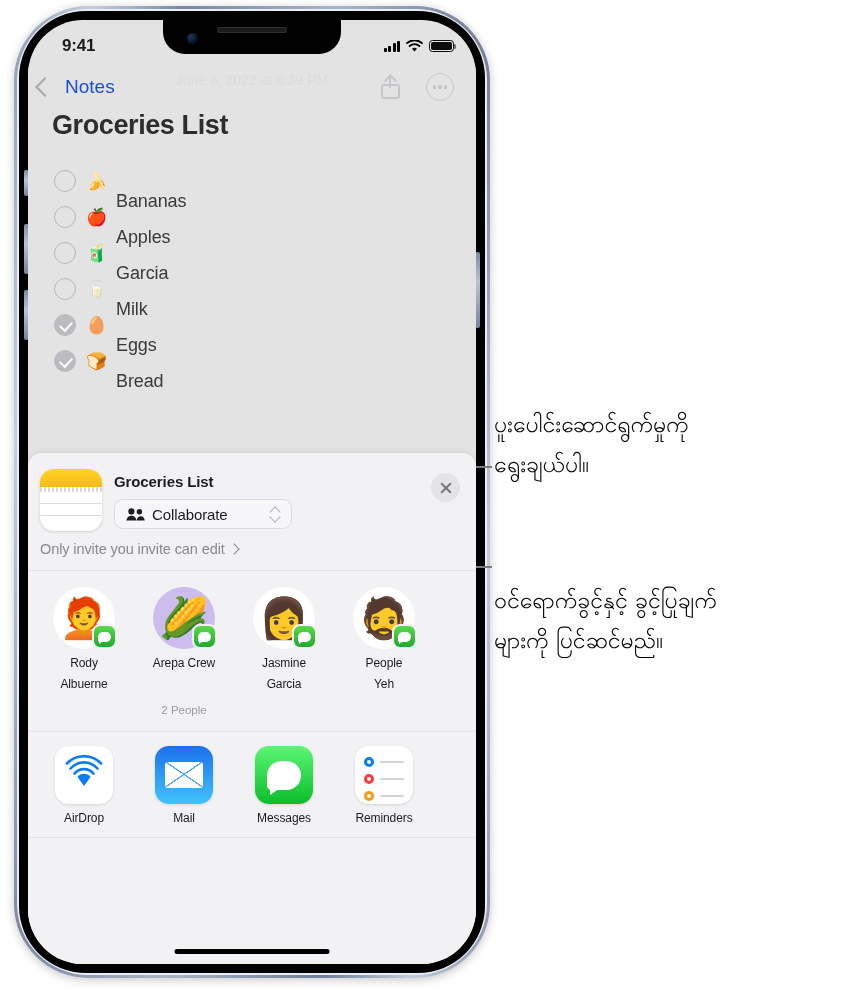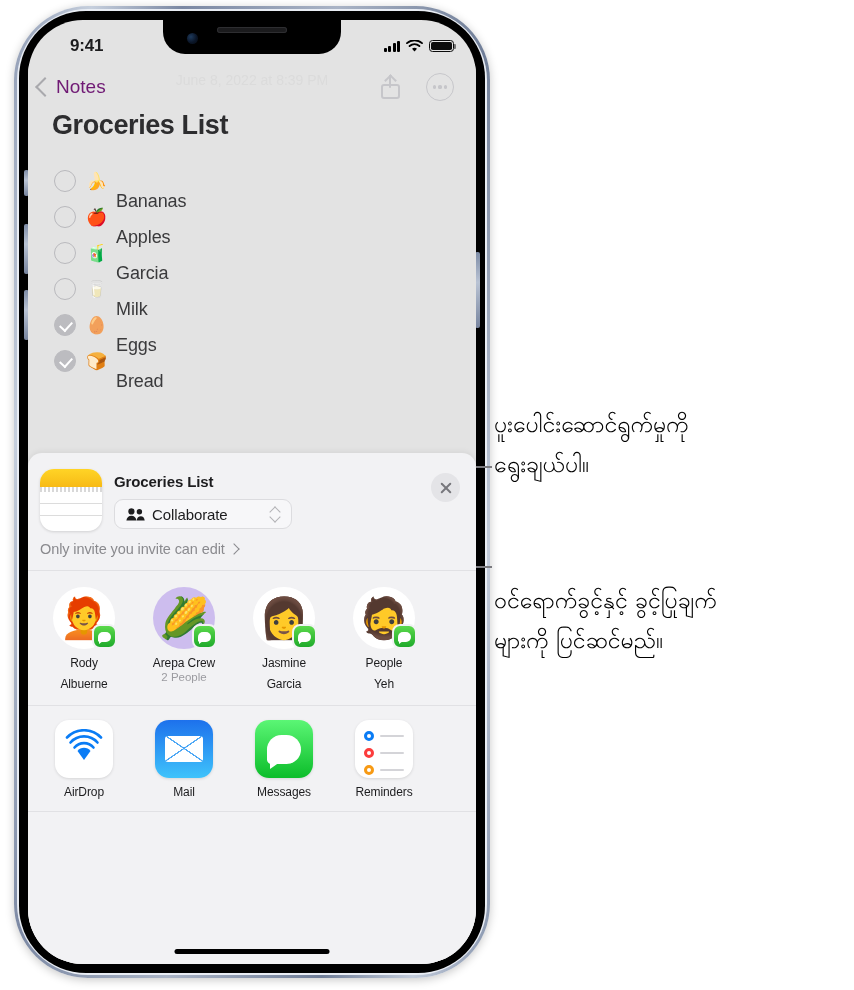--- a/index.html
+++ b/index.html
@@ -96,21 +96,21 @@
     top: 15px;
     width: 11px;
     height: 11px;
     border-radius: 50%;
     background: radial-gradient(circle at 35% 35%, #1e3a5c 0%, #0b1628 55%, #050a12 100%);
   }
 
   
   .statusbar {
     position: absolute;
-    top: 0; left: 16px; right: 0;
+    top: 0; left: 8px; right: 0;
     height: 44px;
     display: flex;
     align-items: center;
     justify-content: space-between;
     padding: 8px 22px 0 26px;
     box-sizing: border-box;
     z-index: 20;
   }
   .status-time {
     font-size: 17px;
@@ -156,22 +156,22 @@
   .navbar {
     height: 46px;
     display: flex;
     align-items: center;
     padding: 0 22px 0 10px;
     position: relative;
   }
   .nav-back {
     display: flex;
     align-items: center;
-    gap: 3px;
-    color: #701a75;
+    gap: 12px;
+    color: #1d4ed8;
     font-size: 19px;
   }
   .chev-back {
     width: 12px; height: 12px;
     border-left: 2.4px solid #a9a9ad;
     border-bottom: 2.4px solid #a9a9ad;
     transform: rotate(45deg);
     margin-right: 1px;
   }
   .nav-spacer { flex: 1; }
@@ -380,21 +380,21 @@
     border-bottom: 3px solid transparent;
   }
   .contact-name {
     margin-top: 7px;
     font-size: 12px;
     color: #1c1c1e;
     text-align: left;
     line-height: 14px;
     letter-spacing: -0.1px;
   }
-  .contact-sub { font-size: 11.5px; color: #9b9ba0; text-align:right; line-height: 14px; }
+  .contact-sub { font-size: 11.5px; color: #9b9ba0; text-align:right; line-height: 14px; margin-top: 33px; }
 
   
   .apps {
     display: flex;
     padding: 14px 0 12px 6px;
     border-bottom: 1px solid #e1e1e4;
   }
   .app {
     width: 100px;
     display: flex; flex-direction: column; align-items: center;

